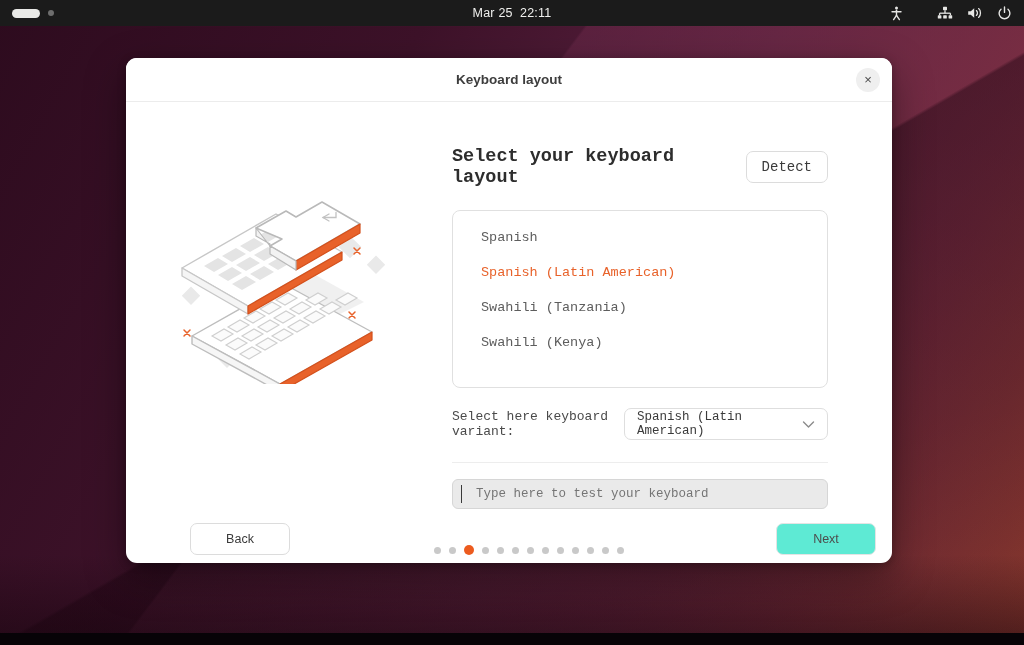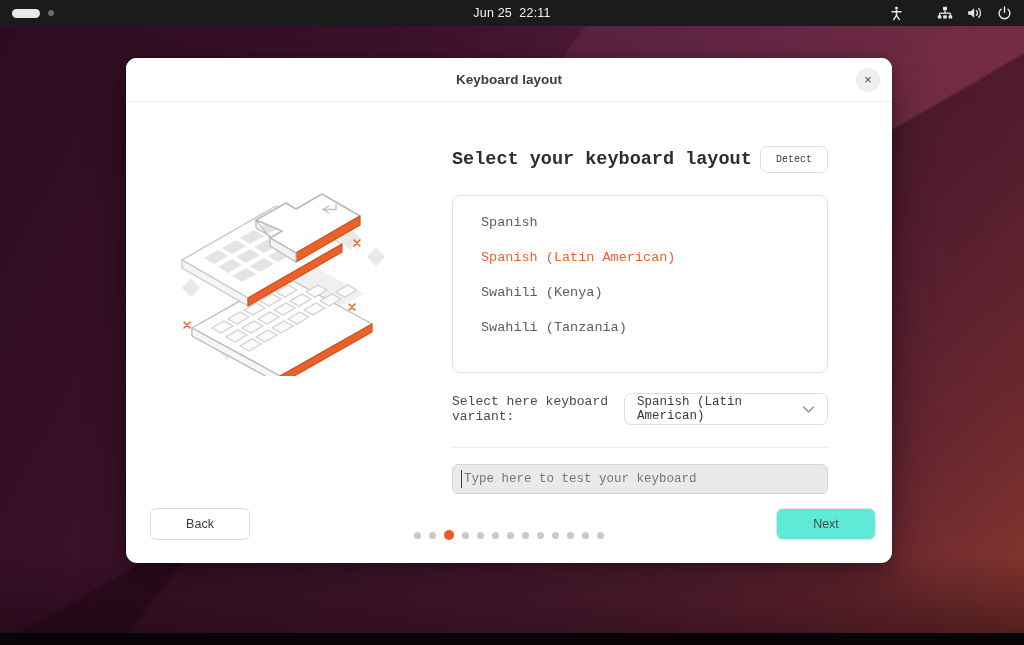--- a/index.html
+++ b/index.html
@@ -144,21 +144,21 @@
   .page-title {
     font-size: 18.5px;
     color: #2d2d2d;
     font-weight: 600;
   }
   #detect-btn {
     border: 1px solid #dcdcdc;
     background: #fff;
     border-radius: 7px;
     padding: 7px 15px;
-    font-size: 10px;
+    font-size: 14px;
     color: #3a3a3a;
     cursor: pointer;
     font-family: inherit;
   }
 
   
   #layout-list {
     border: 1px solid #e0e0e0;
     border-radius: 8px;
     height: 178px;
@@ -214,41 +214,42 @@
     height: 1px;
     background: #ededed;
     margin: 22px 0 16px 0;
   }
   #test-input {
     width: 100%;
     height: 30px;
     border: 1px solid #d6d6d6;
     border-radius: 6px;
     background: #eaeaea;
-    padding: 0 11px;
+    padding: 0 23px;
     font-size: 12.5px;
     color: #5a5a5a;
     font-family: inherit;
     position: relative;
   }
   .test-wrap { position: relative; }
   .caret {
     position: absolute;
     left: 9px; top: 6px;
     width: 1px; height: 18px;
     background: #3a3a3a;
   }
 
   
   #footer {
     flex: 0 0 74px;
     display: flex;
     align-items: center;
     padding: 0 16px 14px 24px;
     position: relative;
+    margin-left: 40px;
   }
   #back-btn {
     width: 100px; height: 32px;
     border: 1px solid #dcdcdc;
     background: #fff;
     border-radius: 7px;
     font-size: 12.5px;
     color: #3a3a3a;
     cursor: pointer;
     font-family: inherit;
@@ -285,21 +286,21 @@
   <div class="bg-layer bg-wedge-1"></div>
   <div class="bg-layer bg-wedge-2"></div>
   <div class="bg-layer bg-wedge-3"></div>
   <div class="bg-bottom-strip"></div>
 
   <div id="top-bar">
     <div class="tb-left">
       <div class="activities-pill"></div>
       <div class="workspace-dot"></div>
     </div>
-    <div class="tb-center">Jun 25  22:11</div>
+    <div class="tb-center">Mar 25  22:11</div>
     <div class="tb-right">
       <span>
         <svg width="13" height="15" viewBox="0 0 13 15" fill="none" stroke="#e6e6e4" stroke-width="1.4" stroke-linecap="round">
           <circle cx="6.5" cy="2" r="1.5" fill="#e6e6e4" stroke="none"></circle>
           <line x1="6.5" y1="4.2" x2="6.5" y2="9.5"></line>
           <line x1="2" y1="5.8" x2="11" y2="5.8"></line>
           <line x1="6.5" y1="9.3" x2="3.6" y2="13.6"></line>
           <line x1="6.5" y1="9.3" x2="9.4" y2="13.6"></line>
         </svg>
       </span>
@@ -435,22 +436,22 @@
           <div class="head-row">
             <div class="page-title">Select your keyboard layout</div>
             <button id="detect-btn">Detect</button>
           </div>
 
           <div id="layout-list">
             <div id="layout-list-scroll">
                 <div class="layout-item">Slovenian</div>
                 <div class="layout-item">Spanish</div>
                 <div class="layout-item selected">Spanish (Latin American)</div>
+                <div class="layout-item">Swahili (Tanzania)</div>
                 <div class="layout-item">Swahili (Kenya)</div>
-                <div class="layout-item">Swahili (Tanzania)</div>
               </div>
           </div>
 
           <div class="variant-row">
             <div class="variant-label">Select here keyboard variant:</div>
             <div id="variant-select">
               <span>Spanish (Latin American)</span>
               <span class="chev">
                 <svg width="13" height="9" viewBox="0 0 13 9" fill="none" stroke="#8b8b8b" stroke-width="1.4" stroke-linecap="round" stroke-linejoin="round">
                   <path d="M1.5 2 L6.5 7 L11.5 2"></path>

